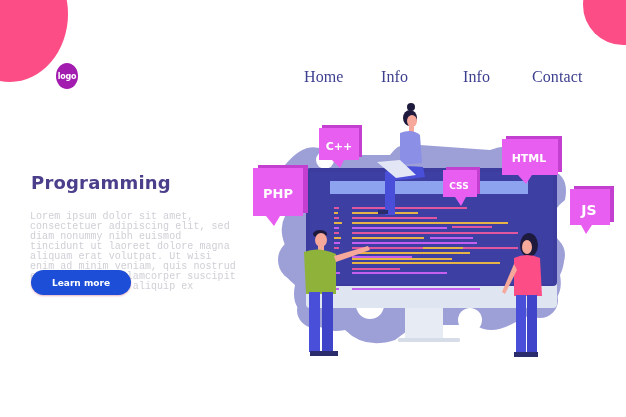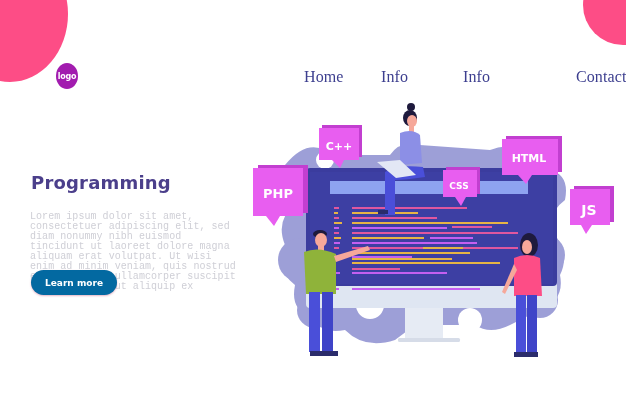--- a/index.html
+++ b/index.html
@@ -16,35 +16,35 @@
     font-size: 8px; font-weight: bold; display: flex; align-items: center; justify-content: center;
     letter-spacing: -0.2px;
   }
 
   .nav { position: absolute; top: 68px; left: 0; width: 626px; height: 16px; }
   .nav a {
     position: absolute; color: #3d3f8f; font-size: 16px; text-decoration: none;
     font-family: Liberation Serif, serif; letter-spacing: 0.1px;
   }
   .nav .home { left: 304px; } .nav .about { left: 381px; }
-  .nav .info { left: 463px; } .nav .contact { left: 532px; margin-left: 44px; }
+  .nav .info { left: 463px; } .nav .contact { left: 532px; }
 
   .hero-title {
     position: absolute; left: 31px; top: 172px; color: #4b3f8b;
     font-size: 18px; font-weight: bold; letter-spacing: 0.2px;
     font-family: "DejaVu Sans", sans-serif;
   }
   .hero-text {
     position: absolute; left: 30px; top: 212px; width: 210px;
     color: #cfcfd6; font-size: 10px; line-height: 10px;
     font-family: Liberation Mono, monospace; letter-spacing: 0.05px;
   }
   .cta {
-    position: absolute; left: 31px; top: 270px; width: 86px; height: 25px;
-    border-radius: 13px; background: #0369a1; color: #fff; border: none;
+    position: absolute; left: 31px; top: 270px; width: 100px; height: 25px;
+    border-radius: 13px; background: #1d4ed8; color: #fff; border: none;
     font-size: 9px; font-weight: bold; font-family: "DejaVu Sans", sans-serif;
     box-shadow: 0 1px 2px rgba(180,40,90,0.35); cursor: pointer;
   }
 
   .illustration { position: absolute; left: 0; top: 0; width: 626px; height: 417px; }
 </style>
 </head>
 <body>
 
 <div class="deco-circle deco-tl"></div>

